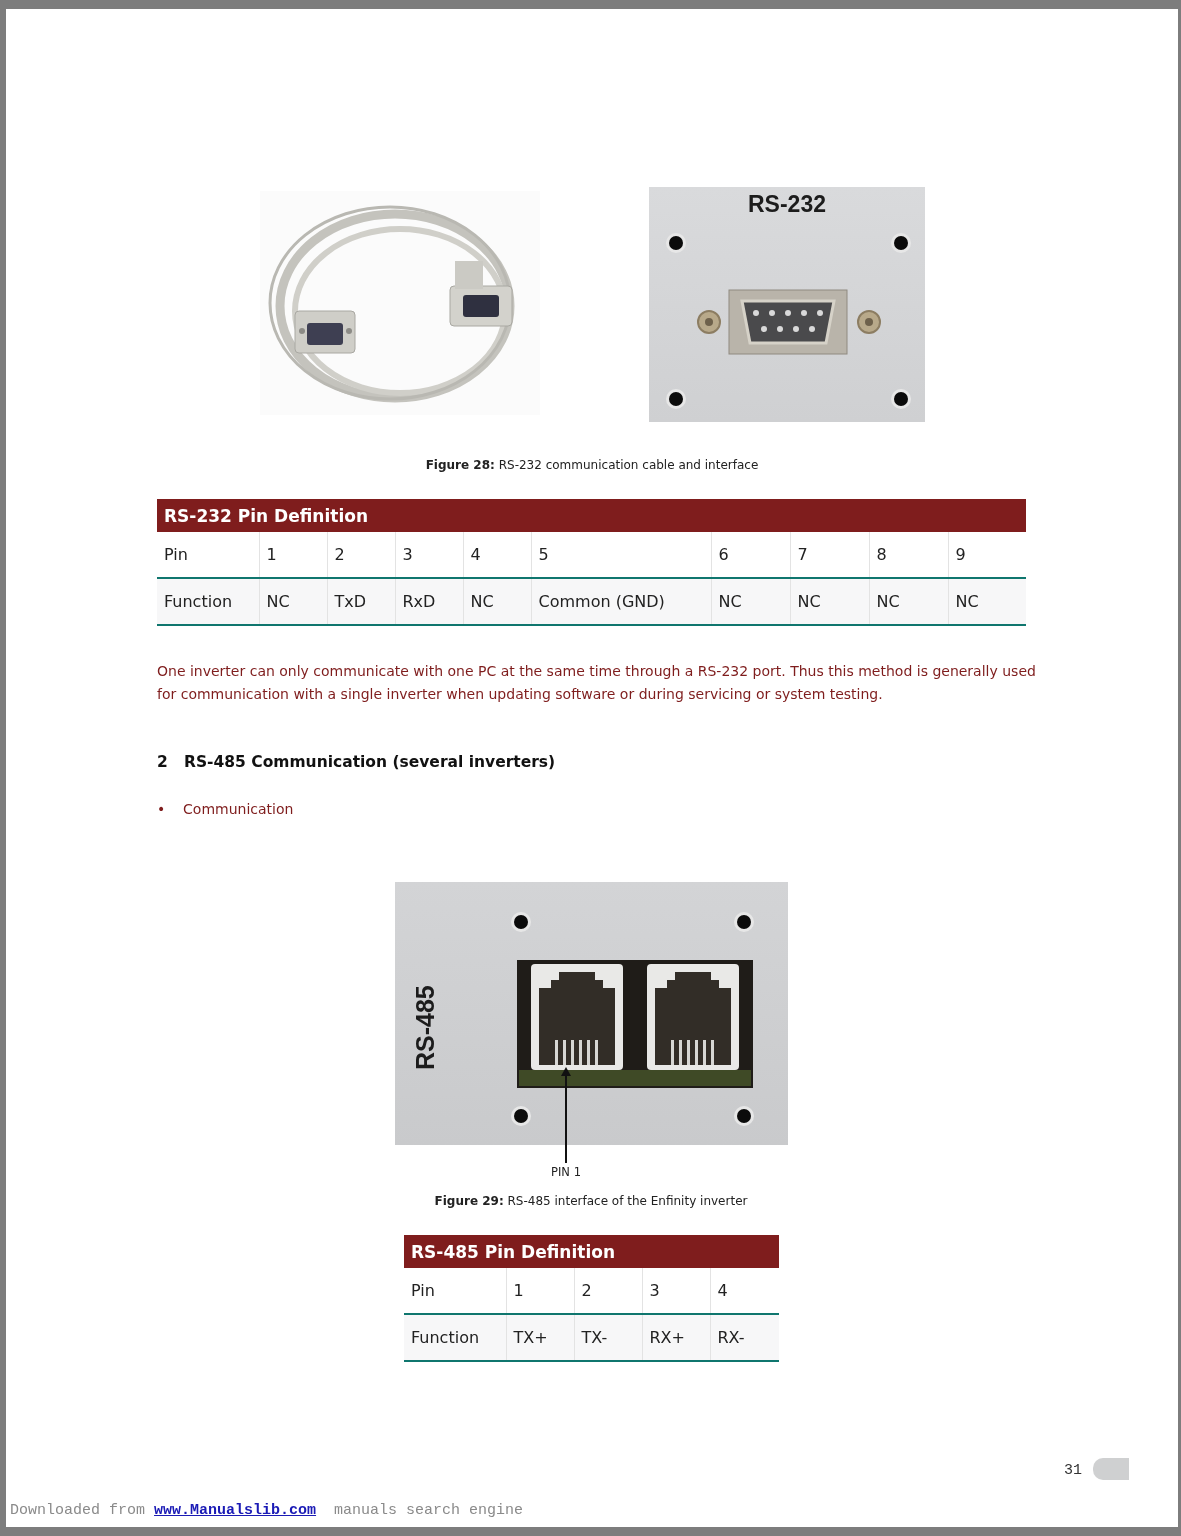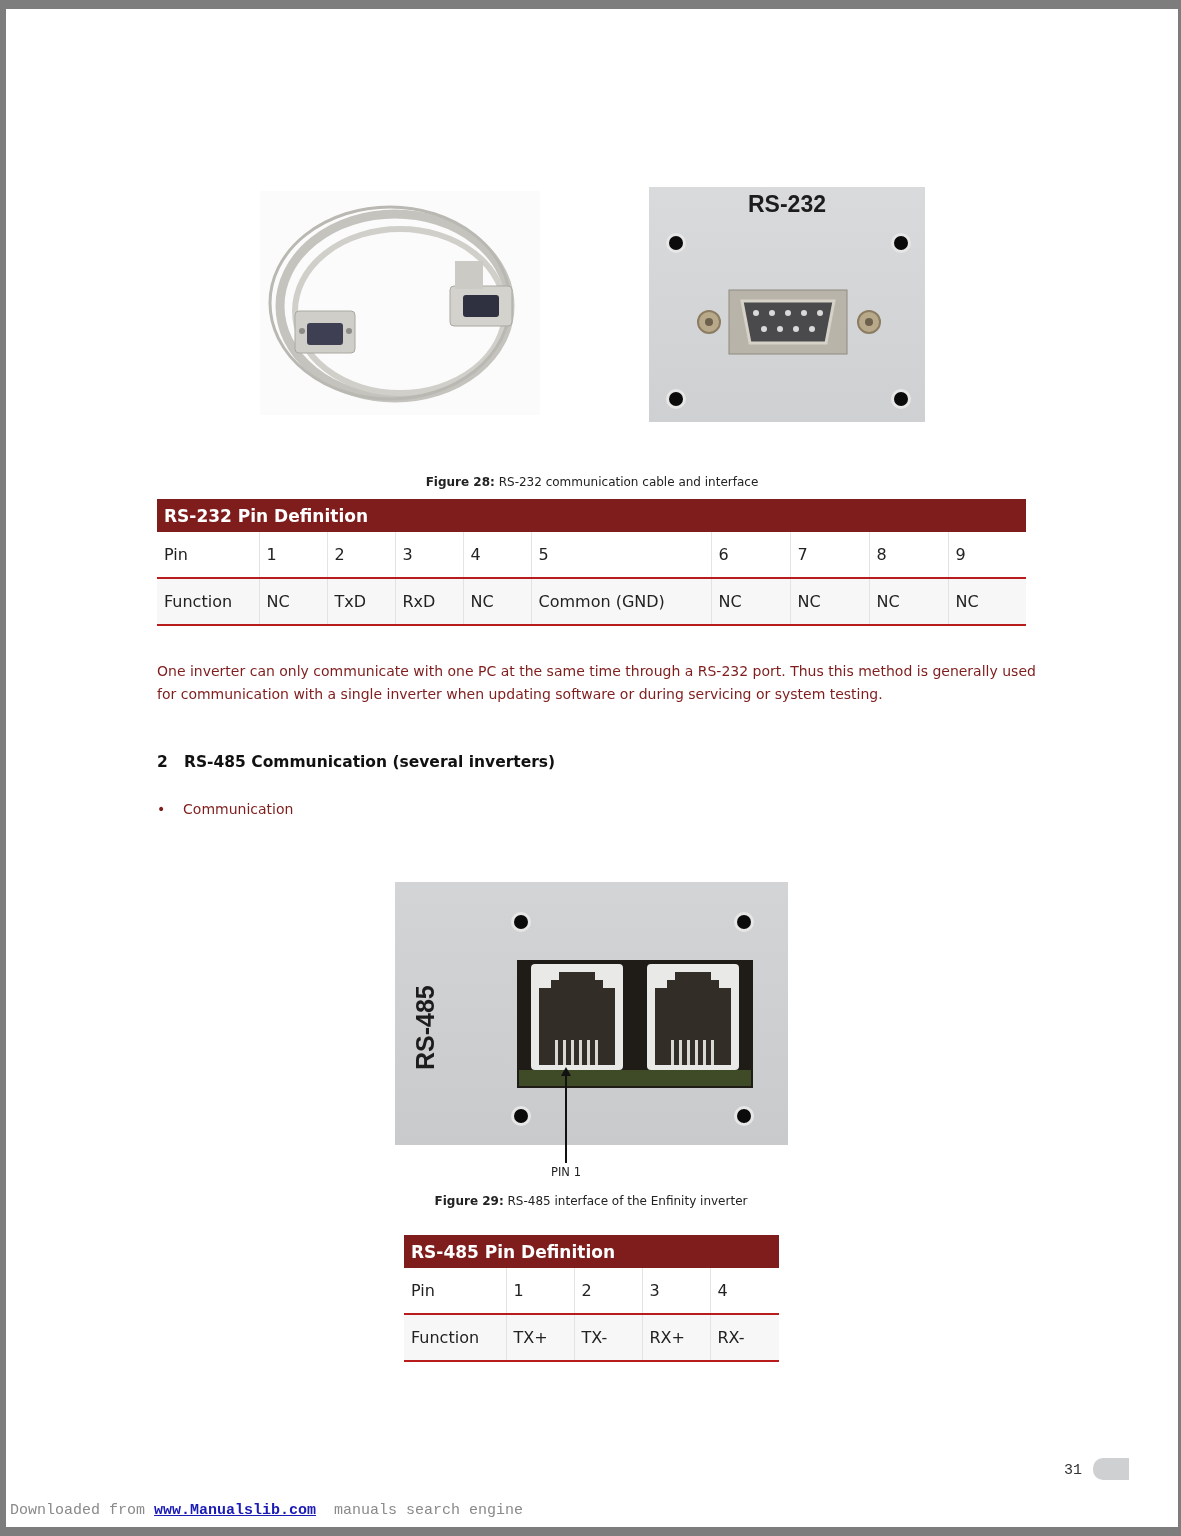--- a/index.html
+++ b/index.html
@@ -44,21 +44,21 @@
   table.pins {
     position: absolute; border-collapse: collapse;
     font-family: "DejaVu Sans", sans-serif; font-size: 16px; color: #222;
   }
   table.pins th {
     background: #7f1d1d; color: #fff; text-align: left; font-weight: bold;
     font-size: 17px; padding: 0 7px; height: 33px;
   }
   table.pins td {
     padding: 0 7px; height: 45px; border-right: 1px solid #e3e3e3;
-    border-bottom: 2px solid #b91c1c; vertical-align: middle;
+    border-bottom: 2px solid #0f766e; vertical-align: middle;
   }
   table.pins td:last-child { border-right: none; }
   table.pins tr.func td { background: #f7f7f8; }
 
   .para {
     position: absolute; left: 151px; width: 880px; font-size: 14px;
     line-height: 23px; color: #7f1d1d;
   }
   .heading {
     position: absolute; left: 151px; font-size: 15.5px; font-weight: bold; color: #111;
@@ -116,21 +116,21 @@
           <circle cx="110" cy="26" r="3"></circle>
           <circle cx="126" cy="26" r="3"></circle>
         <circle cx="70" cy="42" r="3"></circle>
           <circle cx="86" cy="42" r="3"></circle>
           <circle cx="102" cy="42" r="3"></circle>
           <circle cx="118" cy="42" r="3"></circle>
       </g>
     </svg>
   </div>
 
-  <div class="caption" style="left:394px;top:466px;width:384px;">
+  <div class="caption" style="left:394px;top:449px;width:384px;">
     <b>Figure 28:</b><span> RS-232 communication cable and interface</span>
   </div>
 
   <table class="pins" style="left:151px;top:490px;width:869px;">
     <colgroup>
       <col style="width:102px">
         <col style="width:68px">
         <col style="width:68px">
         <col style="width:68px">
         <col style="width:68px">

